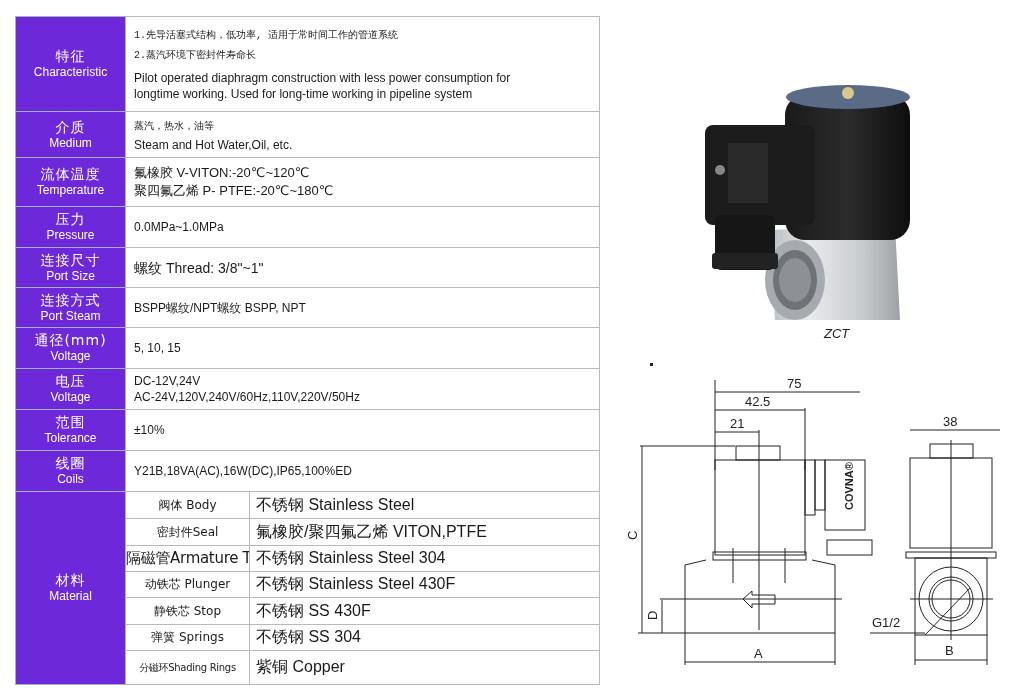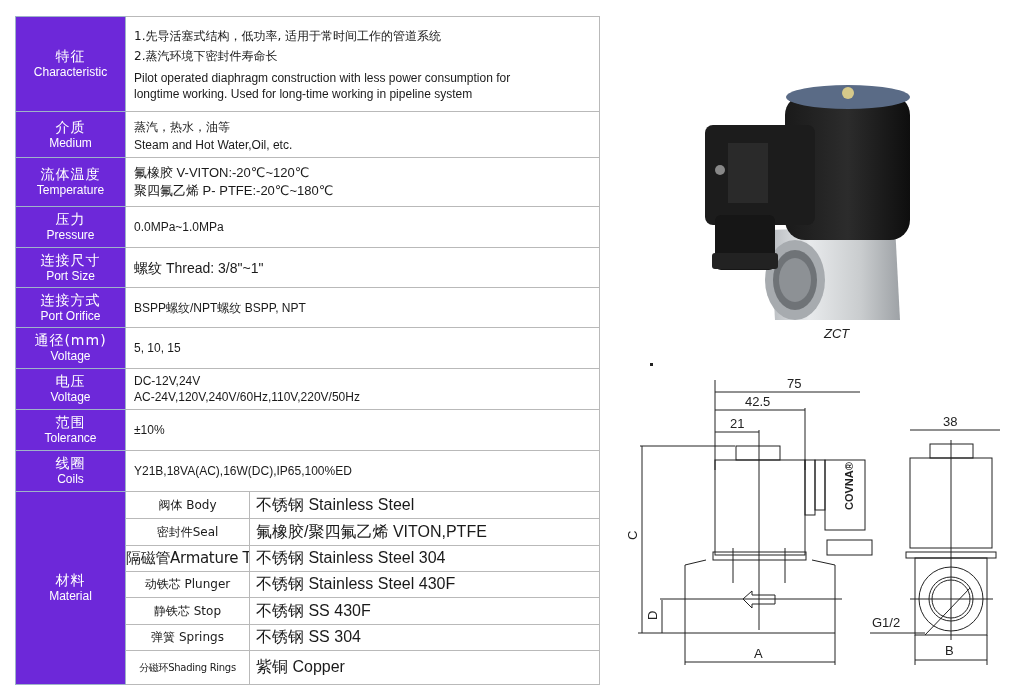--- a/index.html
+++ b/index.html
@@ -3,21 +3,21 @@
 <meta charset="utf-8">
 <style>
   html, body { margin:0; padding:0; background:#ffffff; }
   body { width:1020px; height:695px; position:relative; overflow:hidden; font-family:"DejaVu Sans","Liberation Sans",sans-serif; color:#1a1a1a; }
   .spec-table { position:absolute; left:15px; top:16px; width:585px; border-collapse:collapse; table-layout:fixed; }
   .spec-table td { border:1px solid #b9b9b9; padding:0; vertical-align:middle; }
   .lbl { background:#6d28d9; color:#ffffff; text-align:center; width:110px; border-color:#9fb3c8 !important; }
   .lbl .zh { font-size:14px; line-height:17px; letter-spacing:1px; display:block; }
   .lbl .en { font-size:12px; line-height:15px; display:block; font-family:"Liberation Sans","DejaVu Sans",sans-serif; }
   .val { padding-left:8px !important; font-size:12px; line-height:16px; }
-  .val .big { font-size:12px; line-height:20px; display:block; }
+  .val .big { font-size:10px; line-height:20px; display:block;font-family:Liberation Mono, monospace; }
   .val .sm { font-size:12px; line-height:16px; display:block; font-family:"Liberation Sans","DejaVu Sans",sans-serif; }
   .sub-lbl { width:124px; text-align:center; font-size:12px; white-space:nowrap; overflow:hidden; }
   .sub-val { padding-left:6px !important; font-size:16px; white-space:nowrap; font-family:"Liberation Sans","DejaVu Sans",sans-serif; }
   .caption { position:absolute; left:824px; top:326px; font-size:13px; font-family:"Liberation Sans",sans-serif; color:#222;font-style:italic; }
   .dot { position:absolute; left:650px; top:363px; width:3px; height:3px; background:#222; }
   .photo { position:absolute; left:690px; top:75px; width:240px; height:245px; }
   .drawing { position:absolute; left:620px; top:370px; width:400px; height:325px; }
 </style>
 </head>
 <body>
@@ -81,21 +81,21 @@
       <span class="en">Port Size</span>
     </td>
     <td class="val" colspan="2">
       <span class="sm" style="font-size:14px">螺纹 Thread: 3/8"~1"</span>
     </td>
   </tr>
 
   <tr style="height:40px">
     <td class="lbl">
       <span class="zh">连接方式</span>
-      <span class="en">Port Orifice</span>
+      <span class="en">Port Steam</span>
     </td>
     <td class="val" colspan="2">
       <span class="sm">BSPP螺纹/NPT螺纹 BSPP, NPT</span>
     </td>
   </tr>
 
   <tr style="height:41px">
     <td class="lbl">
       <span class="zh">通径(mm)</span>
       <span class="en">Voltage</span>

